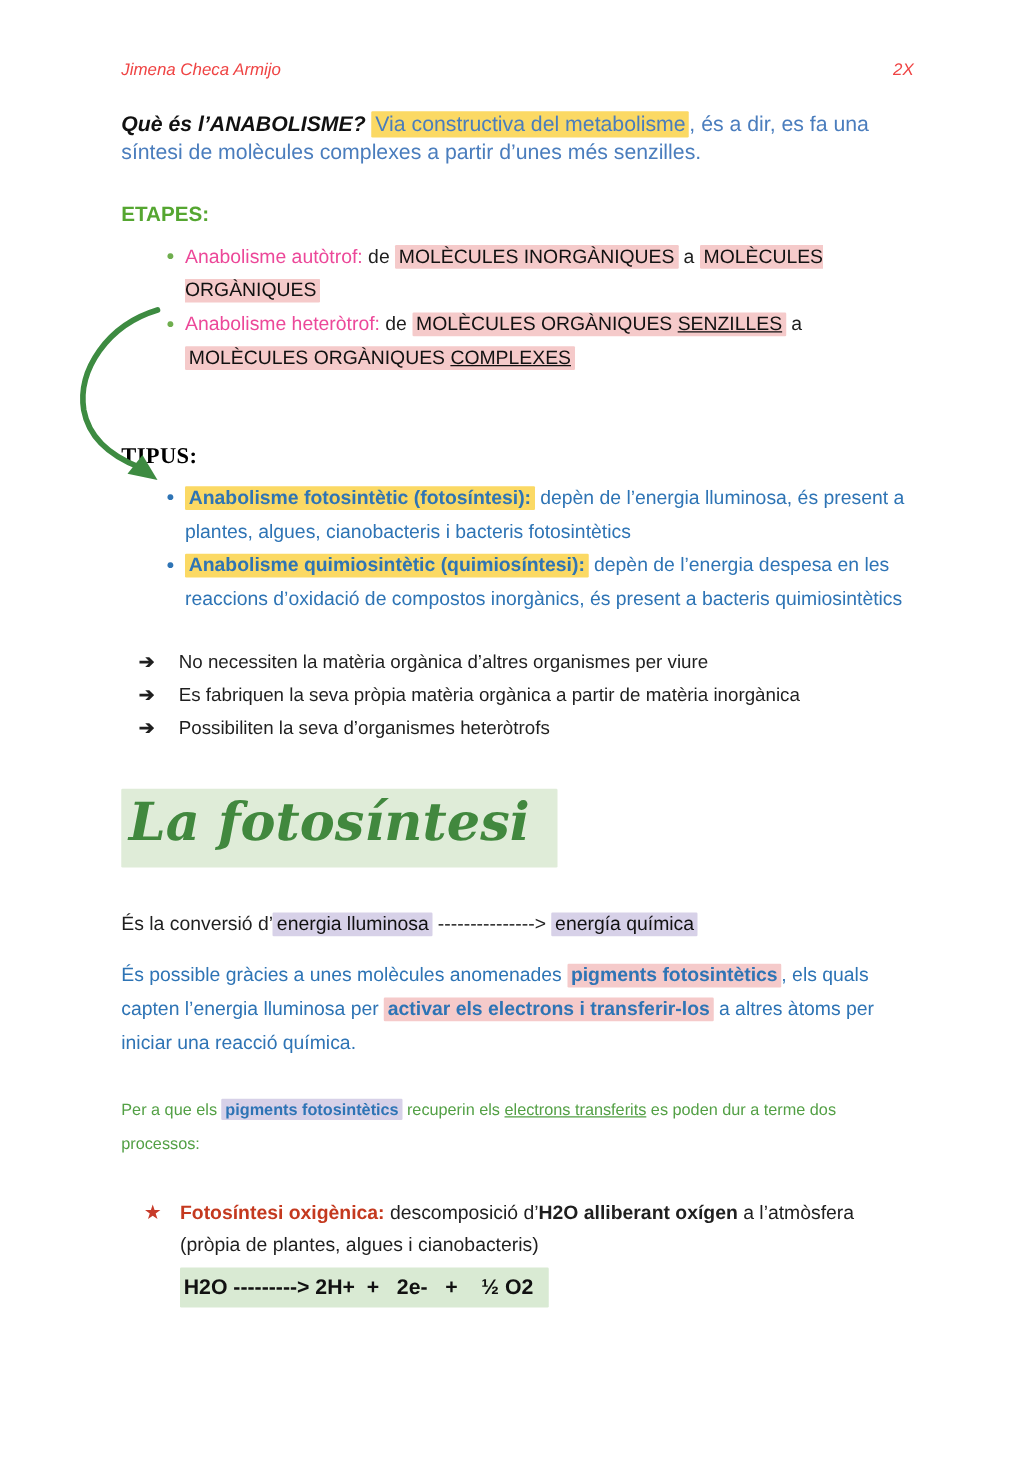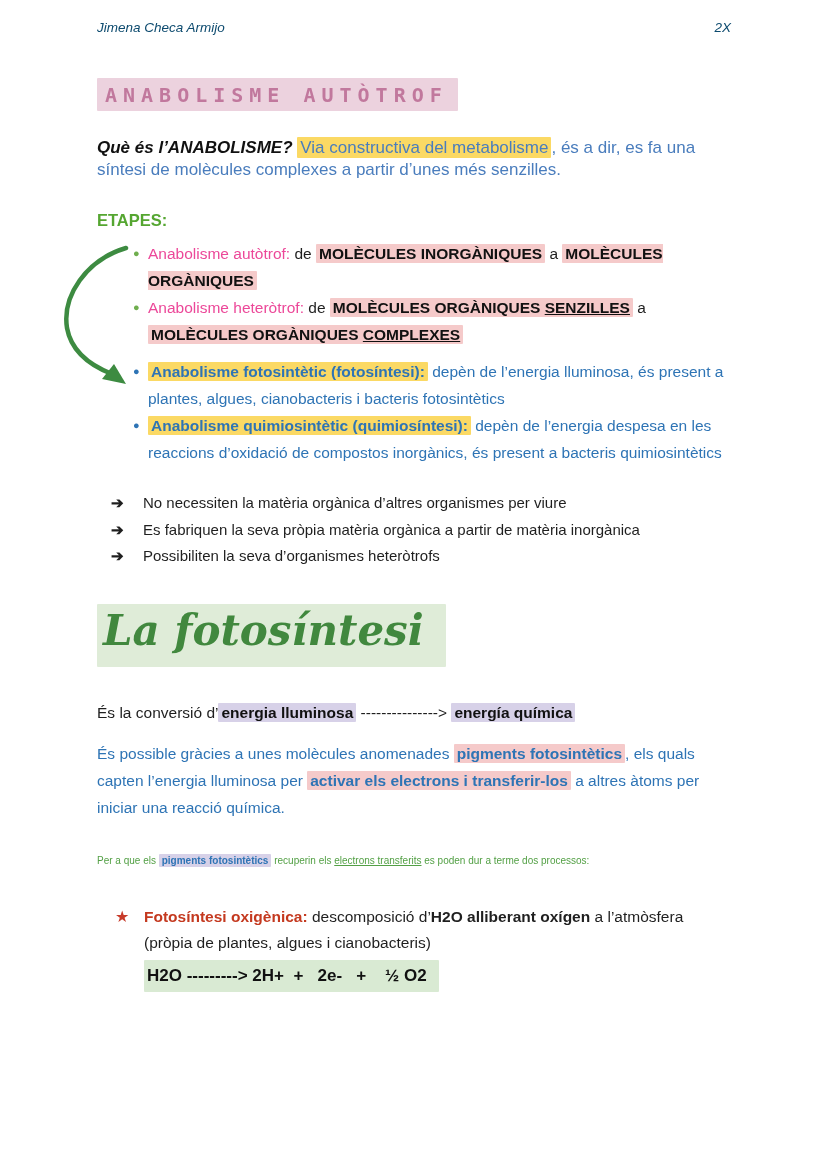--- a/index.html
+++ b/index.html
@@ -5,41 +5,41 @@
   html,body{margin:0;padding:0;background:#ffffff;}
   .page{
     position:relative;width:828px;height:1169px;background:#ffffff;
     font-family:"Liberation Sans",sans-serif;color:#1f1f1f;overflow:hidden;
     box-sizing:border-box;
   }
   .content{padding:0 97px;}
   
   .doc-header{
     display:flex;justify-content:space-between;align-items:flex-start;
-    padding:20px 97px 0 97px;font-style:italic;font-size:13.5px;color:#0c4a6e;
+    padding:48px 97px 0 97px;font-style:italic;font-size:13.5px;color:#ef4444;
   }
   
   .h-title{margin:38px 0 0 0;}
   .title-mark{
     display:inline-block;background:#ecd2de;color:#c1789d;
     font-family:"DejaVu Sans Mono",monospace;font-weight:bold;
     font-size:20px;letter-spacing:6px;padding:5px 10px 4px 8px;
   }
   
   .intro{
     margin:26px 0 0 0;font-family:Liberation Sans, sans-serif;
     font-size:17px;line-height:22px;color:#4a7dbd;
   }
   .intro .lead{color:#111;font-style:italic;}
   mark{padding:1px 3px;border-radius:1px;}
   .hl-yellow{background:#fbd964;color:inherit;}
   .hl-pink{background:#f5caca;color:inherit;}
   .hl-lavender{background:#d7d1e8;color:inherit;}
   .hl-green{background:#d9ead3;color:inherit;}
-  .b{font-weight:bold;color:#111;}
+  .b{font-weight:normal;color:#111;}
   .blue-b{font-weight:bold;color:#2e74b5;}
   
   .etapes-h{margin:30px 0 0 0;font-size:16.5px;font-weight:bold;color:#55a631;}
   .list{margin:10px 0 0 0;}
   .row{display:flex;padding-left:36px;font-size:15.5px;line-height:27px;}
   .dot{width:15px;flex:0 0 15px;font-size:11px;line-height:27px;}
   .dot.green{color:#6fae4e;}
   .dot.blue{color:#2e74b5;}
   .row-text{flex:1;}
   .green-label{color:#ec4899;}
@@ -60,21 +60,21 @@
   
   .h-script{margin:34px 0 0 0;}
   .script-mark{
     display:inline-block;background:#dfecd8;color:#41883e;
     font-family:"DejaVu Serif",serif;font-style:italic;font-weight:bold;
     font-size:42px;padding:2px 22px 12px 6px;
   }
   
   .conversion{margin:32px 0 0 0;font-size:15.5px;line-height:27px;color:#1f1f1f;}
   .blue-para{margin:14px 0 0 0;font-size:15.5px;line-height:27px;color:#2e74b5;}
-  .green-para{margin:26px 0 0 0;font-size:10px;line-height:27px;color:#53a045;}
+  .green-para{margin:26px 0 0 0;font-size:13px;line-height:27px;color:#53a045;}
   .green-para u{text-decoration-color:#53a045;}
   
   .process{display:flex;padding-left:18px;margin-top:30px;font-size:15.5px;line-height:26.5px;}
   .star{width:20px;flex:0 0 20px;margin-right:9px;color:#c73b2a;font-size:16px;}
   .ptext{flex:1;}
   .red-lead{font-weight:bold;color:#c4391f;}
   .equation{margin-top:3px;}
   .equation mark{
     display:inline-block;background:#d9ead3;font-weight:bold;color:#111;
     font-size:17px;padding:3px 12px 3px 3px;white-space:pre;
@@ -85,21 +85,20 @@
 
 <div class="page">
 
   <header class="doc-header">
     <span>Jimena Checa Armijo</span>
     <span>2X</span>
   </header>
 
   <div class="content">
 
-    <h1 class="h-title"><mark class="title-mark">ANABOLISME AUTÒTROF</mark></h1>
 
     <p class="intro">
       <b class="lead">Què és l’ANABOLISME?</b>
       <mark class="hl-yellow">Via constructiva del metabolisme</mark><span>, és a dir, es fa una síntesi de molècules complexes a partir d’unes més senzilles.</span>
     </p>
 
     <h2 class="etapes-h">ETAPES:</h2>
 
     <div class="list">
       <div class="row">
@@ -124,20 +123,21 @@
             <u>COMPLEXES</u></mark>
         </span>
       </div>
     </div>
 
     <svg class="curve-arrow" width="92" height="150" viewBox="0 0 92 150" fill="none" xmlns="http://www.w3.org/2000/svg">
       <path d="M 74 10 C 34 22, 10 58, 15 90 C 19 112, 37 127, 60 136" stroke="#3d8b41" stroke-width="4.5" stroke-linecap="round" fill="none"></path>
       <polygon points="74,146 50,141 62,126" fill="#3d8b41"></polygon>
     </svg>
 
+    <h3 class="tipus-h">TIPUS:</h3>
 
     <div class="list blue-list">
       <div class="row">
         <span class="dot blue">●</span>
         <span class="row-text">
           <mark class="hl-yellow blue-b">Anabolisme fotosintètic (fotosíntesi):</mark>
           <span>depèn de l’energia lluminosa, és present a plantes, algues, cianobacteris i bacteris fotosintètics</span>
         </span>
       </div>
       <div class="row">

